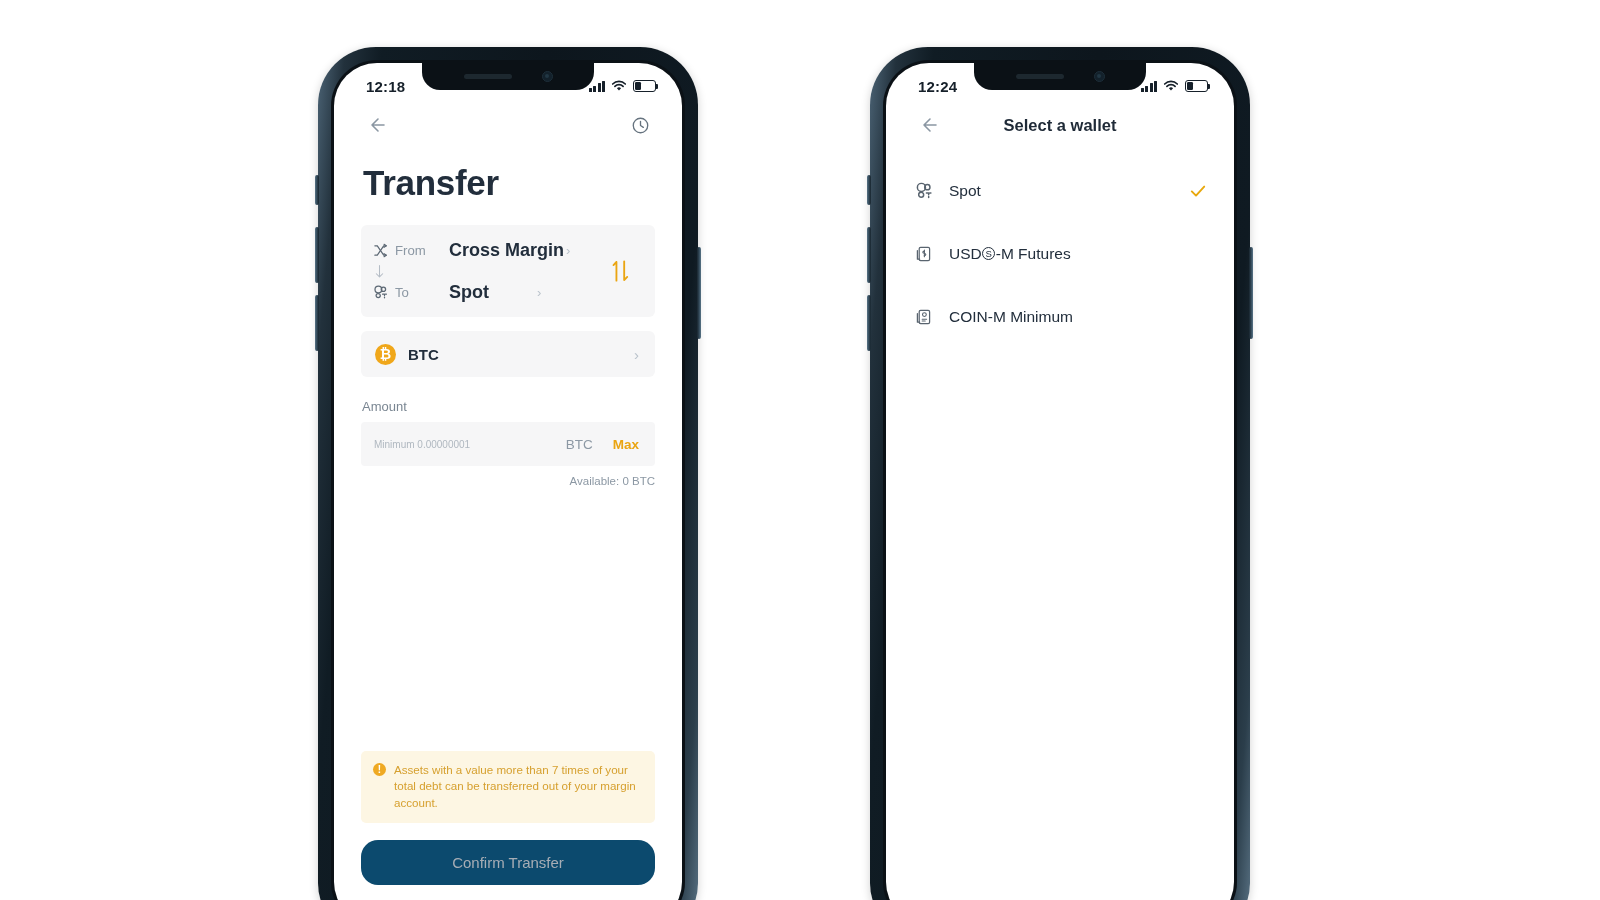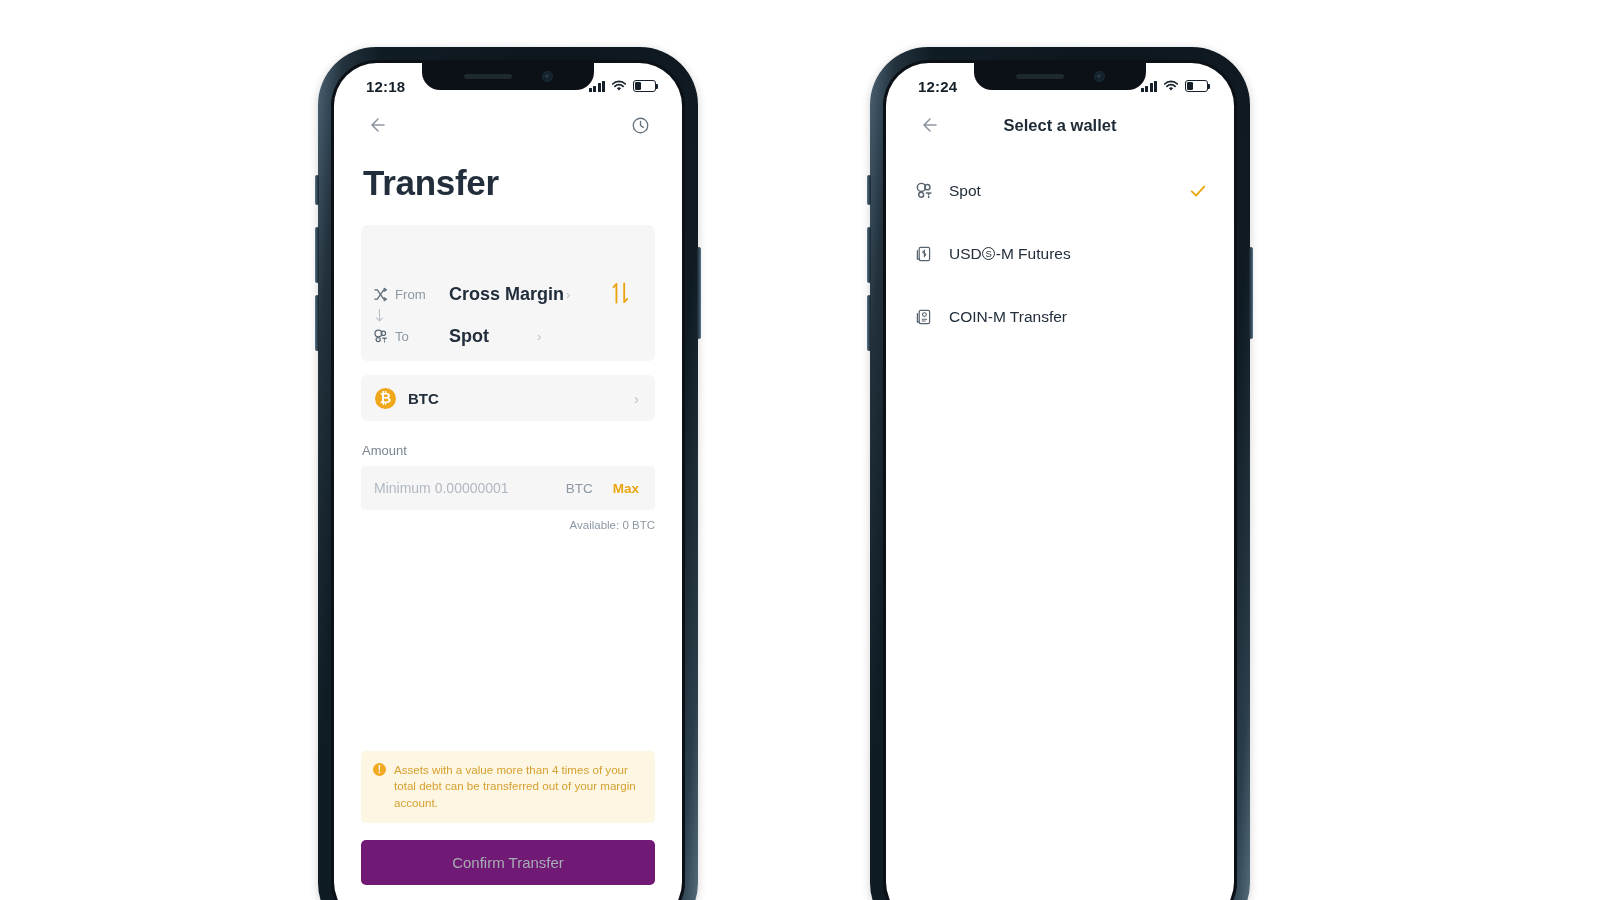--- a/index.html
+++ b/index.html
@@ -134,21 +134,21 @@
   .page-title {
     font-size: 35px; font-weight: bold; color: #222e3c;
     margin: 16px 0 22px 2px; letter-spacing: -.3px;
   }
 
   .transfer-card {
     background: #f6f6f7; border-radius: 6px;
     padding: 14px 16px 14px 12px;
     display: flex; align-items: center; position: relative;
   }
-  .tc-rows { flex: 1; margin-top: 44px; }
+  .tc-rows { flex: 1; }
   .tc-row { display: flex; align-items: center; height: 22px; }
   .tc-icon {
     width: 22px; display: flex; align-items: center; justify-content: flex-start;
     color: #5c6874;
   }
   .tc-label {
     width: 54px; font-size: 13.2px; color: #8c98a4;
   }
   .tc-value {
     font-size: 18px; font-weight: bold; color: #222e3c;
@@ -184,21 +184,21 @@
     margin: 22px 0 8px 1px;
     font-size: 13px; color: #7a8692;
   }
   .amount-box {
     background: #f6f6f7; border-radius: 4px;
     height: 44px; display: flex; align-items: center;
     padding: 0 16px 0 13px;
   }
   .amount-input {
     flex: 1; border: none; outline: none; background: transparent;
-    font-family: inherit; font-size: 14px; color: #be185d;
+    font-family: inherit; font-size: 10px; color: #be185d;
   }
   .amount-input::placeholder { color: #b0b8c0; }
   .amount-unit { font-size: 13.5px; color: #8c98a4; margin-right: 12px; }
   .amount-max {
     font-size: 13.5px; font-weight: bold; color: #eaa512; cursor: pointer; padding-left: 8px;
   }
   .available {
     margin-top: 9px; margin-left: 1px;
     font-size: 11.5px; color: #8c98a4; text-align: right;
   }
@@ -216,22 +216,22 @@
     flex: 0 0 auto; width: 13px; height: 13px; border-radius: 50%;
     background: #efa922; color: #fff;
     font-size: 10px; font-weight: bold; line-height: 13px;
     text-align: center; margin-top: 1px;
   }
   .warn-text {
     font-size: 11.6px; line-height: 1.42; color: #d6a02f;
   }
   .confirm-btn {
     margin-top: 17px;
-    height: 45px; border-radius: 5px;
-    background: #701a75; color: #a7adb5;
+    height: 45px; border-radius: 17px;
+    background: #0c4a6e; color: #a7adb5;
     display: flex; align-items: center; justify-content: center;
     font-size: 15px; border: none; width: 100%;
     font-family: inherit; cursor: default;
   }
 
   
   .wallet-list { padding: 12px 0 0; }
   .wallet-item {
     display: flex; align-items: center;
     padding: 0 26px 0 27px;
@@ -378,21 +378,21 @@
             <input class="amount-input" type="text" placeholder="Minimum 0.00000001" style="">
             <span class="amount-unit">BTC</span>
             <span class="amount-max">Max</span>
           </div>
           <div class="available">Available: 0 BTC</div>
         </div>
 
         <div class="bottom-area">
           <div class="warn">
             <span class="warn-icon">!</span>
-            <span class="warn-text">Assets with a value more than 4 times of your total debt can be transferred out of your margin account.</span>
+            <span class="warn-text">Assets with a value more than 7 times of your total debt can be transferred out of your margin account.</span>
           </div>
           <button class="confirm-btn">Confirm Transfer</button>
         </div>
 
         <div class="home-bar"></div>
       </div>
     </div>
   </div>
 
   <div class="phone" id="phone-right">
@@ -475,21 +475,21 @@
 
           <div class="wallet-item">
             <span class="wallet-icon">
               <svg width="18" height="18" viewBox="0 0 18 18">
                 <rect x="4.2" y="2.4" width="10.4" height="13.2" rx="1.4" stroke="#59646f" stroke-width="1.25" fill="none"></rect>
                 <circle cx="9.4" cy="6.6" r="1.9" stroke="#59646f" stroke-width="1.1" fill="none"></circle>
                 <path d="M7.2 11.2h4.4M7.2 13h3" stroke="#59646f" stroke-width="1.1" stroke-linecap="round"></path>
                 <path d="M2.4 5.6v8.6M2.4 14.2h2.2" stroke="#59646f" stroke-width="1.25" fill="none" stroke-linecap="round"></path>
               </svg>
             </span>
-            <span class="wallet-label">COIN-M Transfer</span>
+            <span class="wallet-label">COIN-M Minimum</span>
           </div>
 
 
 
         </div>
 
         <div class="home-bar"></div>
       </div>
     </div>
   </div>

